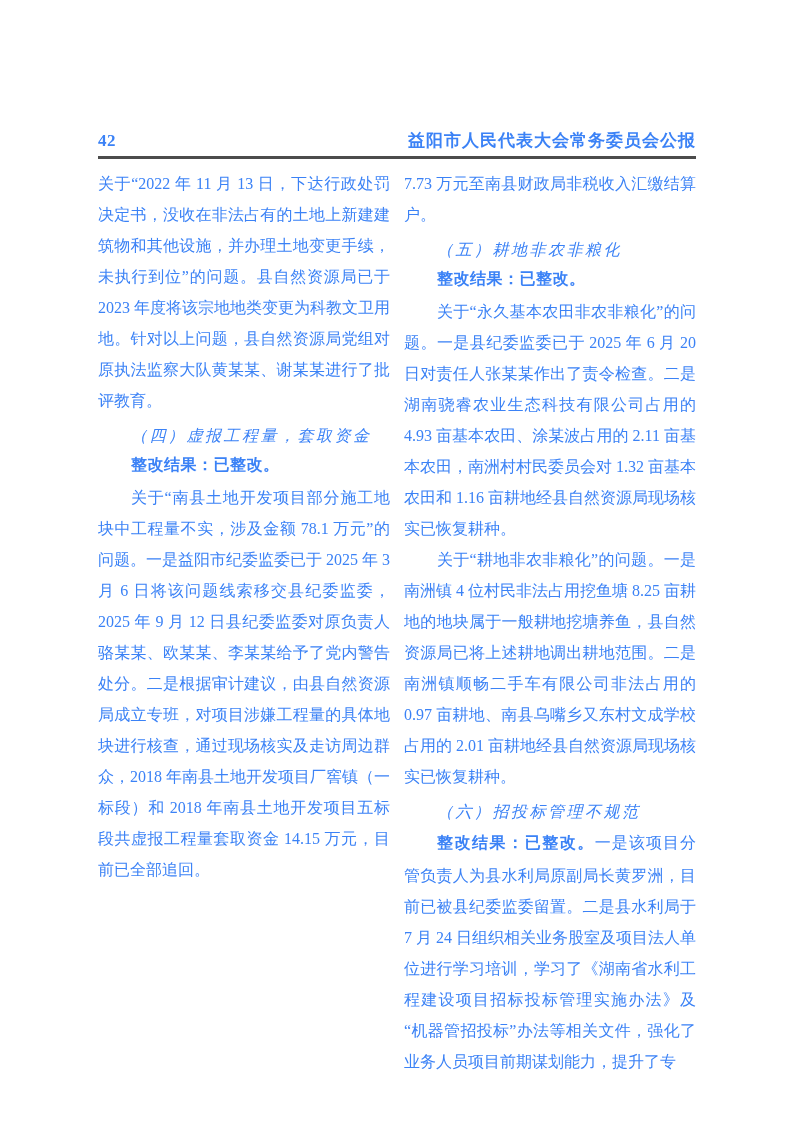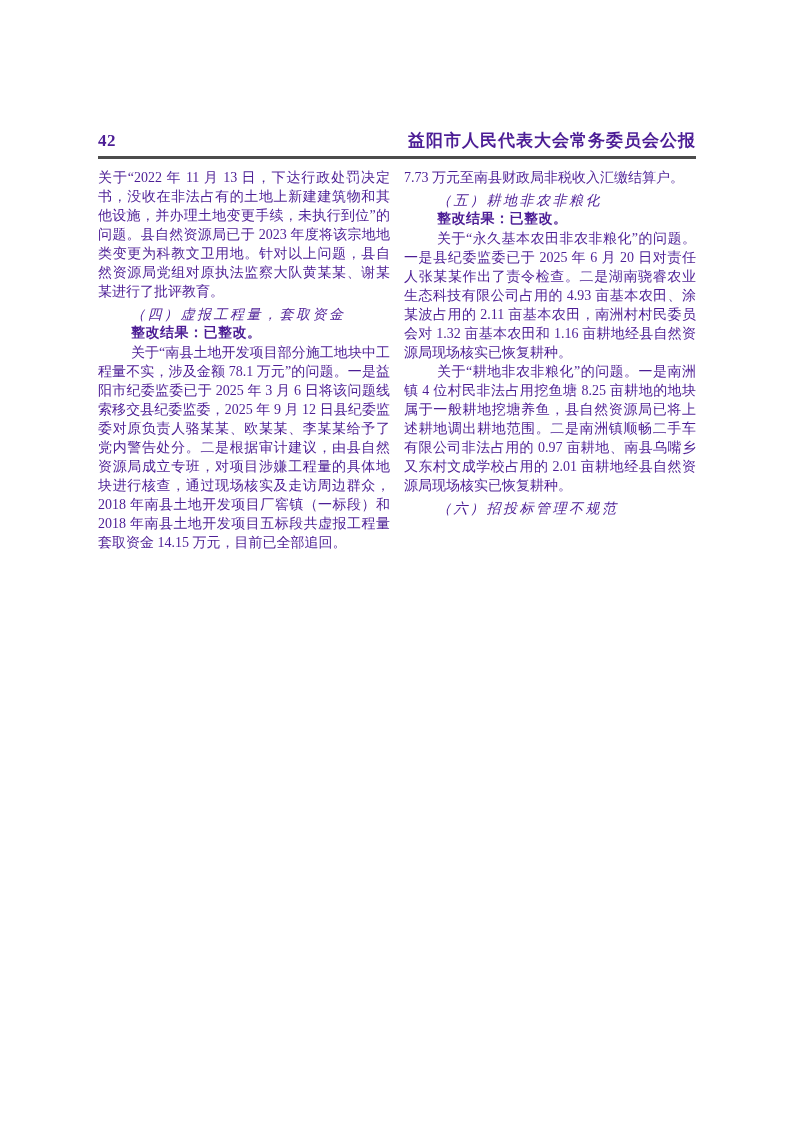--- a/index.html
+++ b/index.html
@@ -9,21 +9,21 @@
   }
   .page {
     position: relative;
     width: 794px;
     height: 1122px;
     margin: 0 auto;
     background: #ffffff;
     box-sizing: border-box;
     padding: 106px 98px 0 98px;
     font-family: "Liberation Serif", "DejaVu Serif", serif;
-    color: #4c1d95;
+    color: #3b82f6;
     overflow: hidden;
   }
   .page-header {
     display: flex;
     justify-content: space-between;
     align-items: flex-end;
     font-size: 17px;
     font-weight: bold;
     line-height: 22px;
     padding-bottom: 4px;
@@ -39,22 +39,22 @@
     height: 2.5px;
     background: #4c4c4c;
   }
   .columns {
     display: flex;
     gap: 14px;
     margin-top: 9px;
   }
   .col {
     width: 292px;
-    font-size: 14px;
-    line-height: 19px;
+    font-size: 16px;
+    line-height: 31px;
     text-align: justify;
     text-justify: inter-ideograph;
   }
   .col p {
     margin: 0;
   }
   .indent {
     text-indent: 33px;
   }
   .noindent {
@@ -96,17 +96,18 @@
       <p class="indent">关于“南县土地开发项目部分施工地块中工程量不实，涉及金额 78.1 万元”的问题。一是益阳市纪委监委已于 2025 年 3 月 6 日将该问题线索移交县纪委监委，2025 年 9 月 12 日县纪委监委对原负责人骆某某、欧某某、李某某给予了党内警告处分。二是根据审计建议，由县自然资源局成立专班，对项目涉嫌工程量的具体地块进行核查，通过现场核实及走访周边群众，2018 年南县土地开发项目厂窖镇（一标段）和 2018 年南县土地开发项目五标段共虚报工程量套取资金 14.15 万元，目前已全部追回。</p>
     </section>
 
     <section class="col">
       <p class="noindent">7.73 万元至南县财政局非税收入汇缴结算户。</p>
       <p class="section-heading">（五）耕地非农非粮化</p>
       <p class="result-line">整改结果：已整改。</p>
       <p class="indent">关于“永久基本农田非农非粮化”的问题。一是县纪委监委已于 2025 年 6 月 20 日对责任人张某某作出了责令检查。二是湖南骁睿农业生态科技有限公司占用的 4.93 亩基本农田、涂某波占用的 2.11 亩基本农田，南洲村村民委员会对 1.32 亩基本农田和 1.16 亩耕地经县自然资源局现场核实已恢复耕种。</p>
       <p class="indent">关于“耕地非农非粮化”的问题。一是南洲镇 4 位村民非法占用挖鱼塘 8.25 亩耕地的地块属于一般耕地挖塘养鱼，县自然资源局已将上述耕地调出耕地范围。二是南洲镇顺畅二手车有限公司非法占用的 0.97 亩耕地、南县乌嘴乡又东村文成学校占用的 2.01 亩耕地经县自然资源局现场核实已恢复耕种。</p>
       <p class="section-heading">（六）招投标管理不规范</p>
+      <p class="indent"><span class="result-inline">整改结果：已整改。</span><span>一是该项目分管负责人为县水利局原副局长黄罗洲，目前已被县纪委监委留置。二是县水利局于 7 月 24 日组织相关业务股室及项目法人单位进行学习培训，学习了《湖南省水利工程建设项目招标投标管理实施办法》及“机器管招投标”办法等相关文件，强化了业务人员项目前期谋划能力，提升了专</span></p>
     </section>
 
   </main>
 
 </div>
 
 </body></html>

